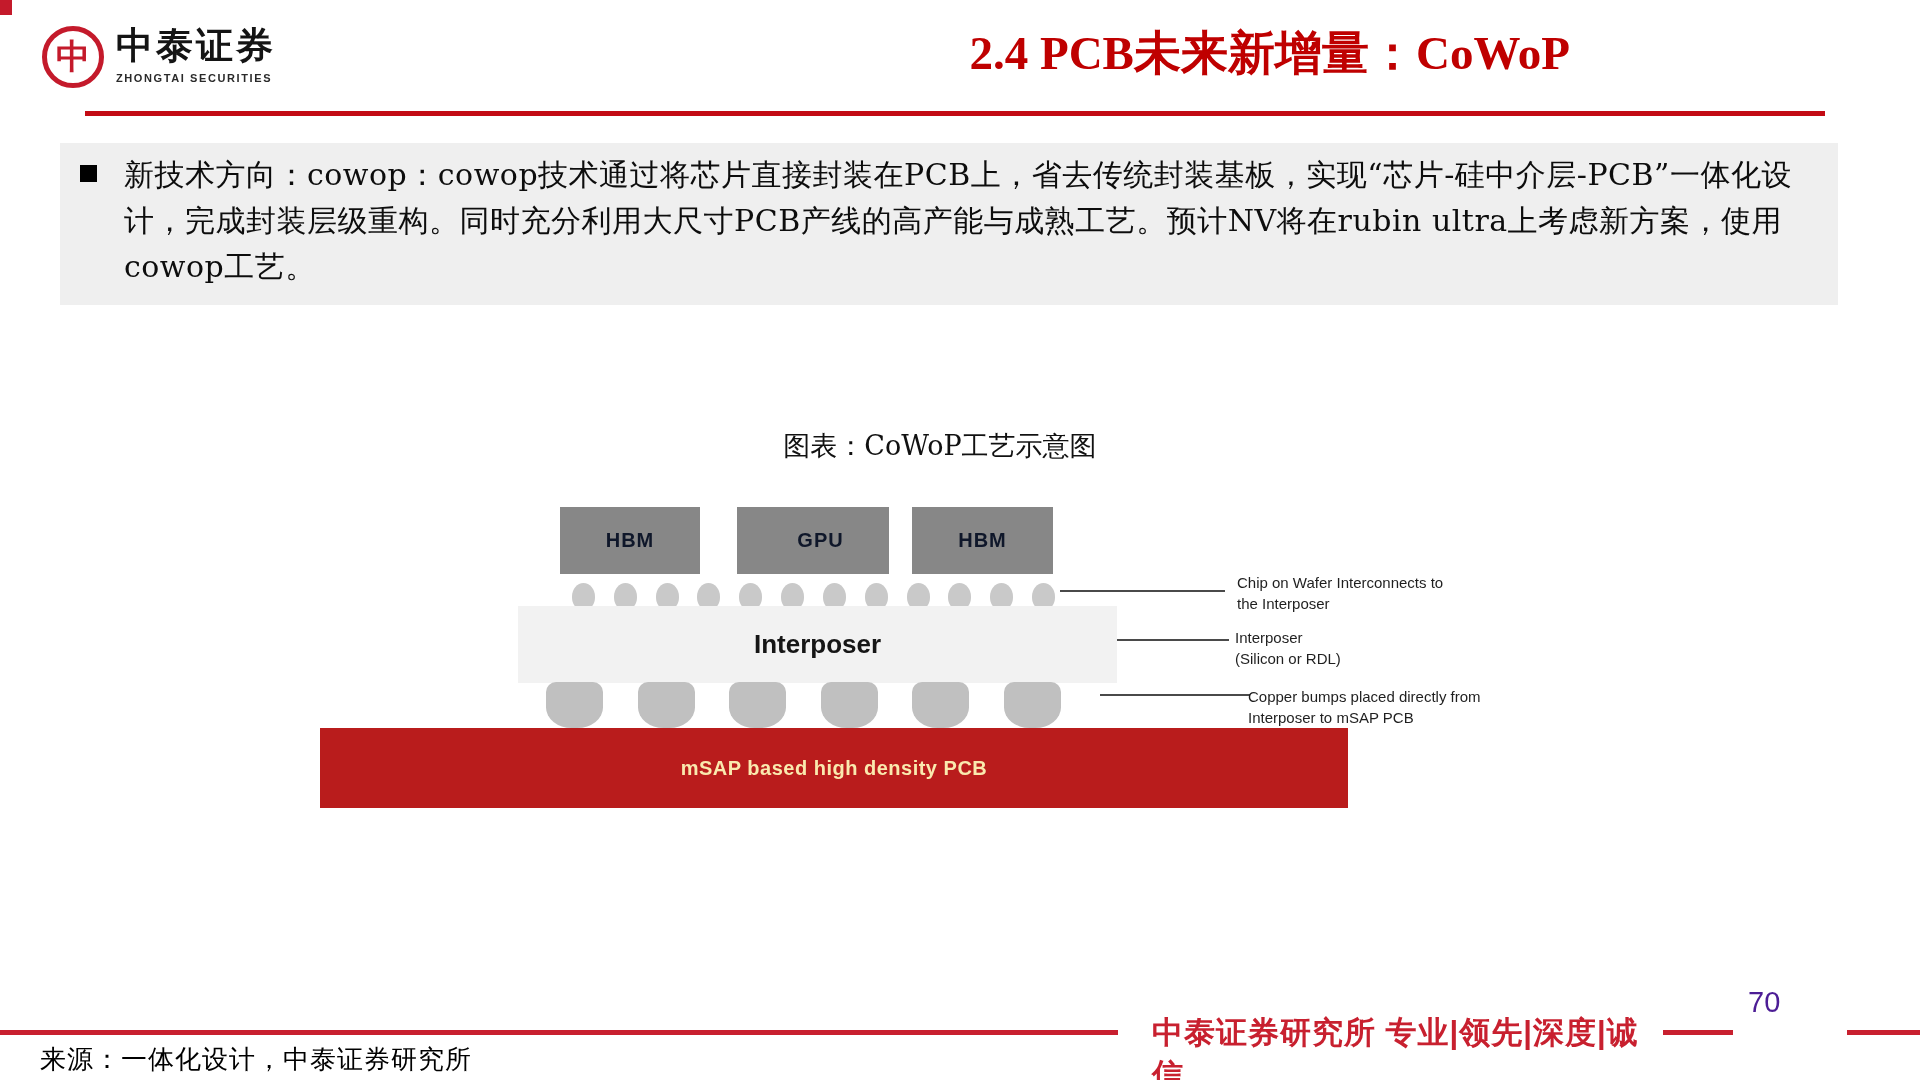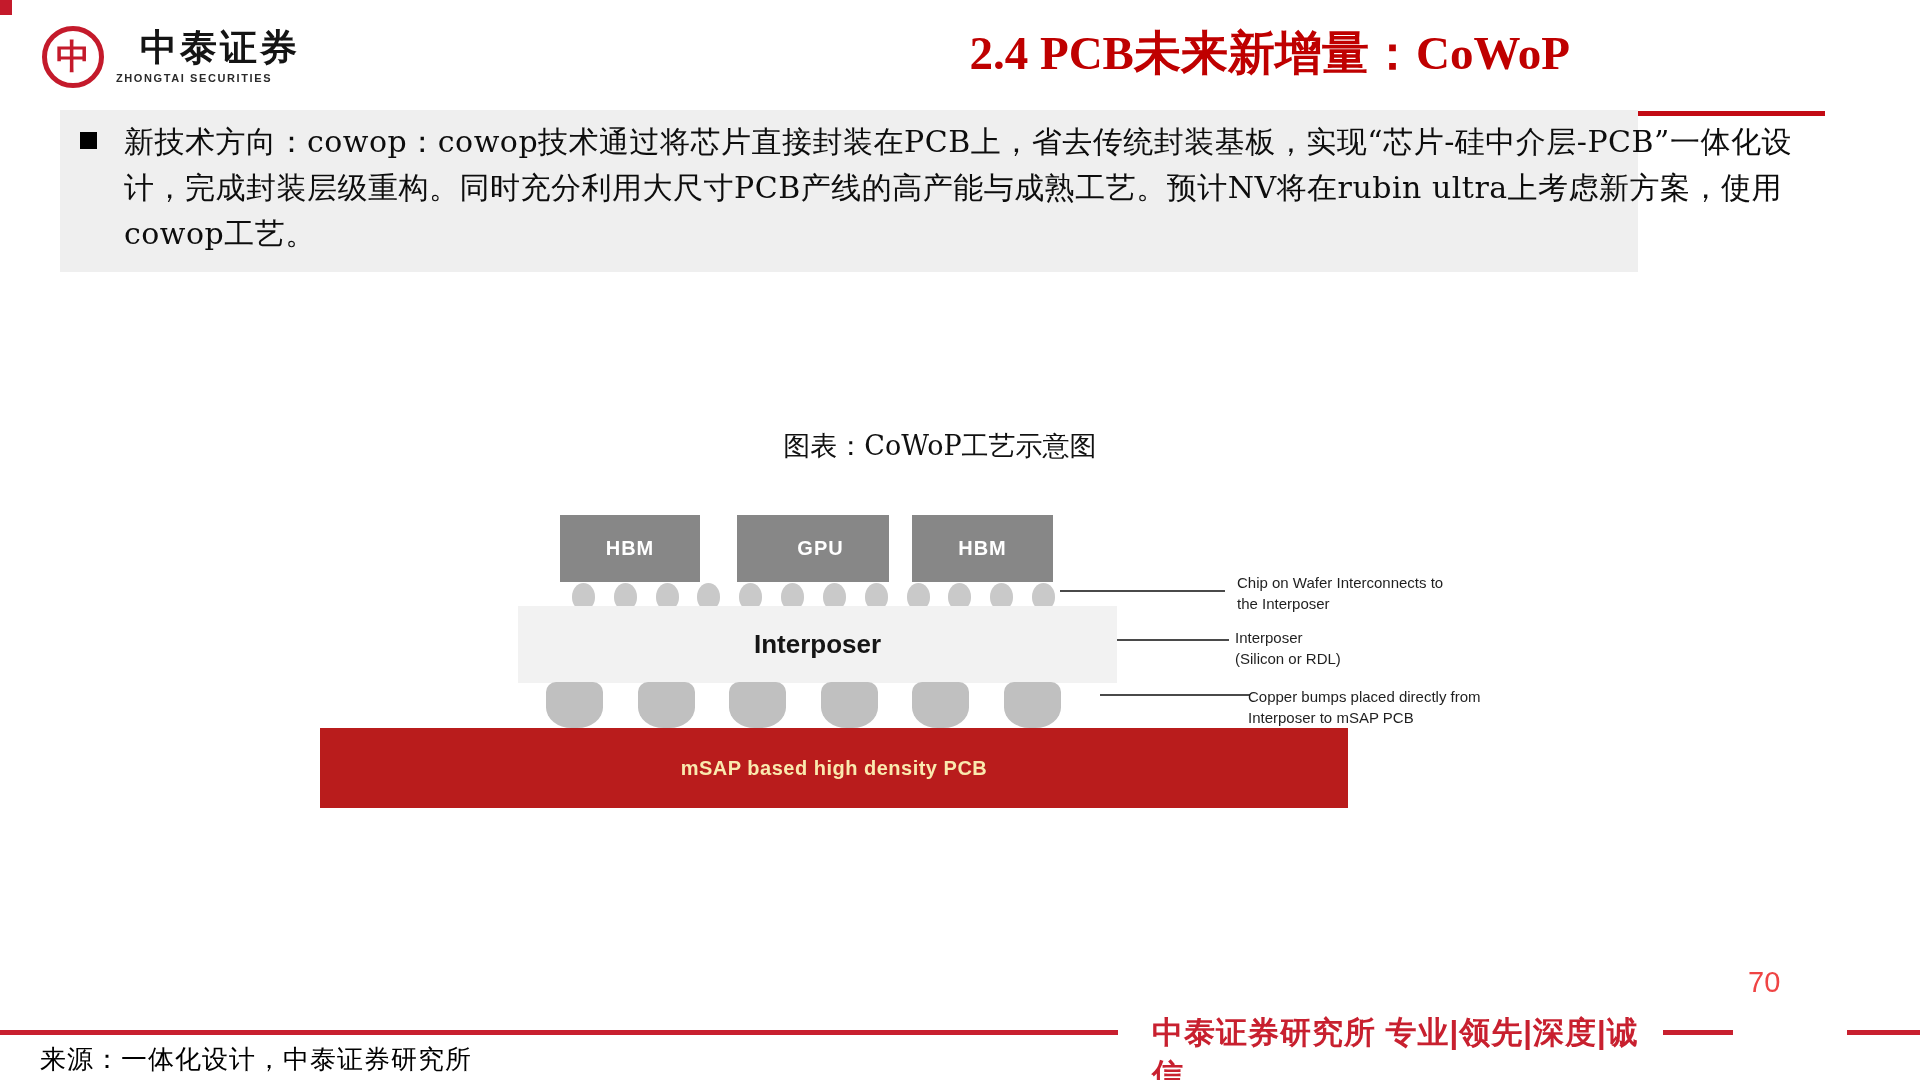--- a/index.html
+++ b/index.html
@@ -9,43 +9,43 @@
   
   .corner-mark{position:absolute;left:0;top:0;width:12px;height:15px;background:#c41a2b;}
 
   
   .logo{position:absolute;left:42px;top:26px;display:flex;align-items:flex-start;}
   .logo-ring{width:52px;height:52px;border:5px solid #c41a2b;border-radius:50%;
              display:flex;align-items:center;justify-content:center;
              color:#c41a2b;font-weight:bold;font-size:34px;font-family:"Liberation Serif",serif;}
   .logo-text{margin-left:12px;}
   .brand-cn{font-size:37px;font-weight:bold;color:#141414;letter-spacing:3px;line-height:44px;
-            font-family:Liberation Serif, serif;margin-left:24px;}
+            font-family:Liberation Mono, monospace;}
   .brand-en{font-size:11px;font-weight:bold;color:#2a2a2a;letter-spacing:1.6px;margin-top:2px;}
 
   .page-title{position:absolute;left:600px;top:22px;width:970px;text-align:right;
               font-family:"Liberation Serif","DejaVu Serif",serif;
               font-size:47px;font-weight:bold;color:#bf0000;line-height:62px;}
   .title-rule{position:absolute;left:85px;top:111px;width:1740px;height:5px;background:#c30b14;}
 
   
-  .summary{position:absolute;left:60px;top:110px;width:1578px;height:162px;background:#efefef;}
+  .summary{position:absolute;left:60px;top:143px;width:1778px;height:162px;background:#efefef;}
   .bullet{position:absolute;left:20px;top:22px;width:17px;height:17px;background:#000;}
   .summary-text{position:absolute;left:64px;top:9px;width:1700px;
                 font-family:"DejaVu Serif","Liberation Serif",serif;
                 font-size:30px;line-height:46px;color:#0d0d0d;letter-spacing:0.5px;}
 
   
   .fig-caption{position:absolute;left:460px;top:428px;width:960px;text-align:center;
                font-family:"DejaVu Serif","Liberation Serif",serif;
                font-size:27px;color:#111;}
   .figure{position:absolute;left:310px;top:495px;width:1200px;height:330px;background:#ffffff;}
-  .chip{position:absolute;top:20px;height:67px;background:#878787;
+  .chip{position:absolute;top:12px;height:67px;background:#878787;
         display:flex;align-items:center;justify-content:center;
-        color:#ffffff;font-weight:bold;font-size:20px;letter-spacing:1px;}
+        color:#0f172a;font-weight:bold;font-size:20px;letter-spacing:1px;}
   .chip-hbm1{left:250px;width:140px;}
   .chip-gpu {left:427px;width:137px;padding-left:15px;}
   .chip-hbm2{left:602px;width:141px;}
 
   .micro-bumps{position:absolute;left:262px;top:88px;width:483px;height:27px;
                display:flex;justify-content:space-between;align-items:flex-start;}
   .micro-bump{width:23px;height:27px;background:#c9c9c9;border-radius:50% 50% 45% 45%;}
 
   .interposer{position:absolute;left:208px;top:111px;width:599px;height:77px;background:#f2f2f2;
               display:flex;align-items:center;justify-content:center;
@@ -66,21 +66,21 @@
   .ann-label{position:absolute;font-size:15px;line-height:21px;color:#1f1f1f;}
   .ann-label1{left:927px;top:77px;}
   .ann-label2{left:925px;top:132px;}
   .ann-label3{left:938px;top:191px;}
 
   
   .footer-rule-long{position:absolute;left:0;top:1030px;width:1118px;height:5px;background:#c8202f;}
   .footer-slogan{position:absolute;left:1152px;top:1012px;width:500px;
                  font-size:31px;font-weight:bold;color:#c8202f;letter-spacing:1px;}
   .footer-dash2{position:absolute;left:1663px;top:1030px;width:70px;height:5px;background:#c8202f;}
-  .page-number{position:absolute;left:1748px;top:966px;font-size:29px;color:#ef4444;}
+  .page-number{position:absolute;left:1748px;top:986px;font-size:29px;color:#4c1d95;}
   .footer-dash3{position:absolute;left:1847px;top:1030px;width:73px;height:5px;background:#c8202f;}
   .source-note{position:absolute;left:40px;top:1042px;
                font-family:"DejaVu Serif","Liberation Serif",serif;
                font-size:26px;color:#000;letter-spacing:1px;}
 </style>
 </head>
 <body>
 
 <div class="slide">
 

